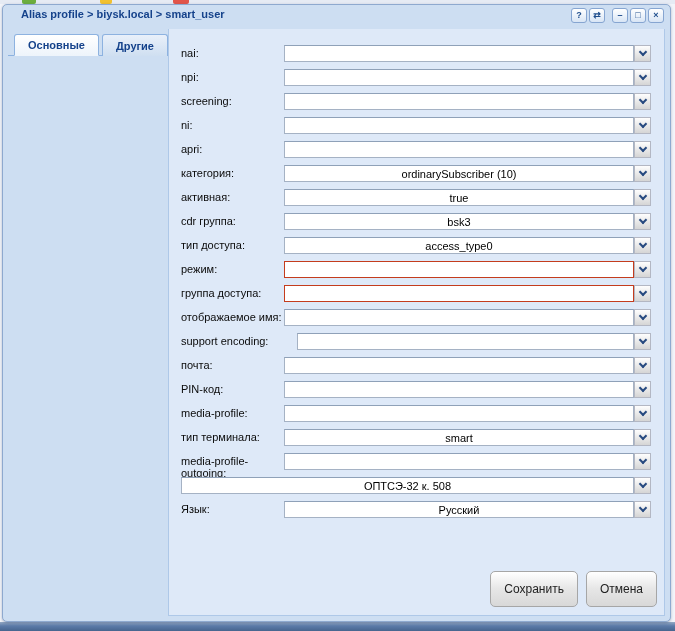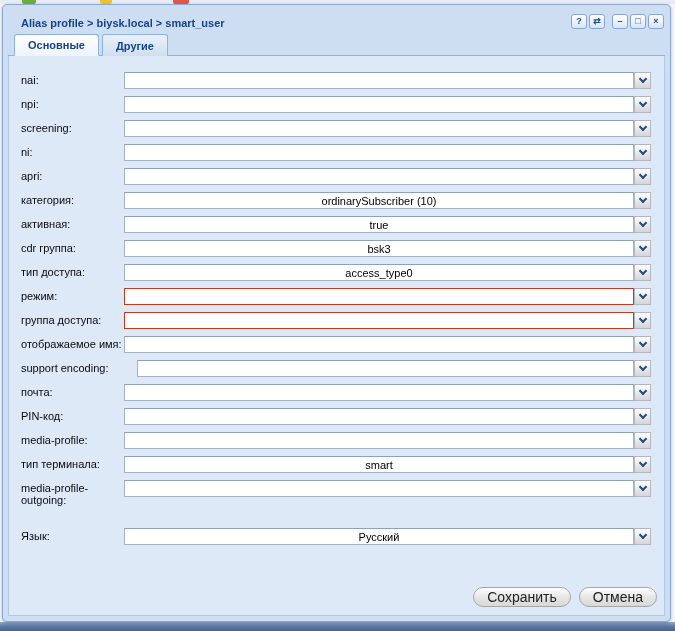--- a/index.html
+++ b/index.html
@@ -19,32 +19,32 @@
   .bottom-strip { position:absolute; left:0; right:0; bottom:0; height:9px;
     background:linear-gradient(#96aac4, #5b7aa8 45%, #47658e); }
 
   
   .window {
     position:absolute; left:2px; top:4px; width:669px; height:618px;
     background:#cddef2; border:1px solid #8ea9cf; border-radius:5px;
     box-shadow:0 1px 3px rgba(50,70,110,.35);
     display:flex; flex-direction:column;
   }
-  .titlebar { height:24px; display:flex; align-items:flex-end; padding:3px 6px 0 18px; }
+  .titlebar { height:24px; display:flex; align-items:flex-start; padding:3px 6px 0 18px; }
   .title { flex:1; font-size:11px; font-weight:bold; color:#15428b; }
   .tools { display:flex; gap:2px; }
   .tool {
     width:16px; height:15px; display:flex; align-items:center; justify-content:center;
     border:1px solid #86a5d1; border-radius:3px; cursor:pointer;
     background:linear-gradient(#ffffff,#d8e5f5); color:#1e4d8c;
     font-size:9px; font-weight:bold; line-height:1;
   }
   .tool-gap { margin-left:5px; }
 
-  .panel { flex:1; margin:0 5px 5px 5px; display:flex; flex-direction:column; min-height:0; }
+  .panel { flex:1; margin:0 5px 5px 5px; display:flex; flex-direction:row; min-height:0; }
   .tabstrip { height:27px; display:flex; align-items:flex-end; gap:3px;
     padding-left:6px; border-bottom:1px solid #8db2e0; }
   .tab {
     height:22px; padding:0 13px; display:flex; align-items:center;
     font-size:11px; font-weight:bold; color:#15428b;
     border:1px solid #8db2e0; border-bottom:none; border-radius:3px 3px 0 0;
     background:linear-gradient(#e9f0fa,#cfdff1); cursor:pointer; margin-bottom:-1px;
   }
   .tab.active { background:linear-gradient(#ffffff,#eef4fb); border-bottom:1px solid #eef4fb; }
 
@@ -67,23 +67,23 @@
     background:linear-gradient(#fefefe,#d5d5d5); border:1px solid #b3b7c3;
     display:flex; align-items:center; justify-content:center;
   }
   .chev { width:6px; height:6px; margin-top:-3px;
     border-right:2px solid #274a80; border-bottom:2px solid #274a80;
     transform:rotate(45deg); }
 
   .footer { margin-top:auto; display:flex; justify-content:flex-end; align-items:flex-end;
     gap:8px; padding:0 7px 8px 0; }
   .btn {
-    height:20px; padding:0 13px; font-size:14px; color:#222; cursor:pointer;
+    height:36px; padding:0 13px; font-size:12px; color:#222; cursor:pointer;
     background:linear-gradient(#ffffff,#e6e6e6 50%,#d8d8d8);
-    border:1px solid #a6a6a6; border-radius:10px;
+    border:1px solid #a6a6a6; border-radius:5px;
     font-family:"Liberation Sans", sans-serif;
   }
 </style>
 </head>
 <body>
 
 <div class="page">
 
   <div class="top-strip">
     <div class="chip chip-green"></div>
@@ -289,20 +289,26 @@
     <label class="flabel">media-profile-outgoing:</label>
     <div class="combo">
       <div class="combo-input"></div>
       <div class="trigger">
                   <i class="chev"></i>
                 </div>
     </div>
   </div>
 
   <div class="row">
+    <div class="combo">
+      <div class="combo-input">ОПТСЭ-32 к. 508</div>
+      <div class="trigger">
+                  <i class="chev"></i>
+                </div>
+    </div>
   </div>
 
   <div class="row">
     <label class="flabel">Язык:</label>
     <div class="combo">
       <div class="combo-input">Русский</div>
       <div class="trigger">
                   <i class="chev"></i>
                 </div>
     </div>

